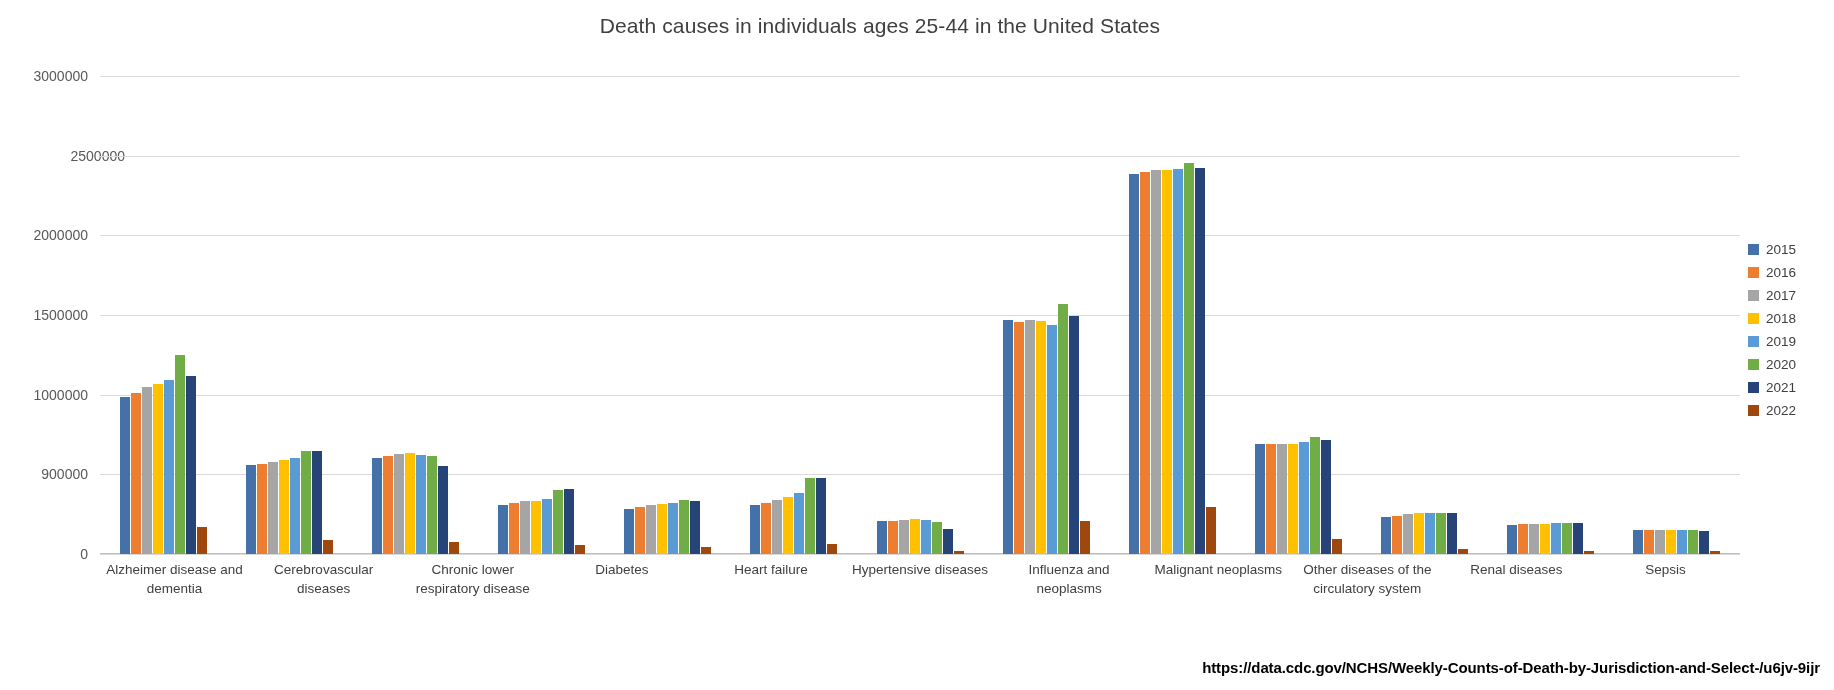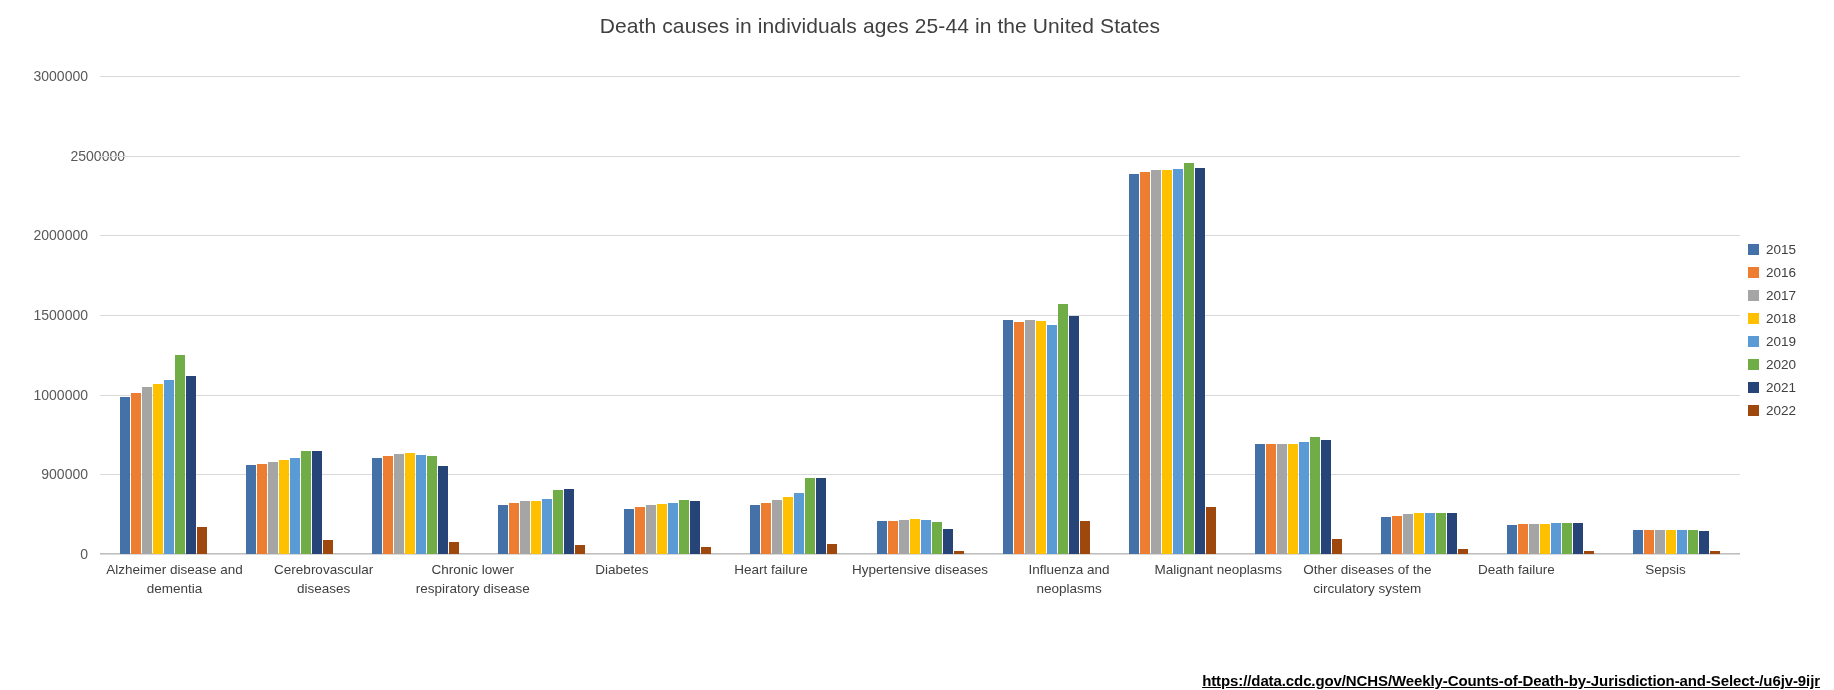--- a/index.html
+++ b/index.html
@@ -124,26 +124,25 @@
   }
   .legend-swatch {
     width: 11px;
     height: 11px;
     margin-right: 7px;
     flex: 0 0 11px;
   }
   .source-note {
     position: absolute;
     right: 14px;
-    bottom: 1px;
+    bottom: 14px;
     font-size: 15px;
     font-weight: bold;
     color: #000000;
     letter-spacing: -.1px;
-    text-decoration: underline;
   }
 </style>
 </head>
 <body>
 
 <div id="chart-root">
 
   <div class="chart-title">Death causes in individuals ages 25-44 in the United States</div>
 
   <div class="ytick-wrap" id="yticks">
@@ -304,21 +303,21 @@
   <div class="xlabels" id="xlabels">
       <div class="xlabel">Alzheimer disease and dementia</div>
       <div class="xlabel">Cerebrovascular diseases</div>
       <div class="xlabel">Chronic lower respiratory disease</div>
       <div class="xlabel">Diabetes</div>
       <div class="xlabel">Heart failure</div>
       <div class="xlabel">Hypertensive diseases</div>
       <div class="xlabel">Influenza and neoplasms</div>
       <div class="xlabel">Malignant neoplasms</div>
       <div class="xlabel">Other diseases of the circulatory system</div>
-      <div class="xlabel">Death failure</div>
+      <div class="xlabel">Renal diseases</div>
       <div class="xlabel">Sepsis</div>
     </div>
 
   <div class="legend" id="legend">
       <div class="legend-item">
         <span class="legend-swatch" style="background: rgb(68, 114, 168);"></span>
         <span>2015</span>
       </div>
       <div class="legend-item">
         <span class="legend-swatch" style="background: rgb(237, 125, 49);"></span>

